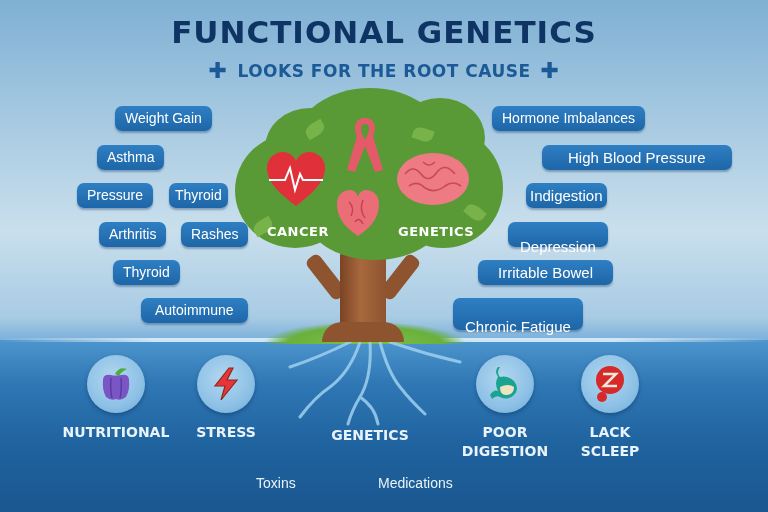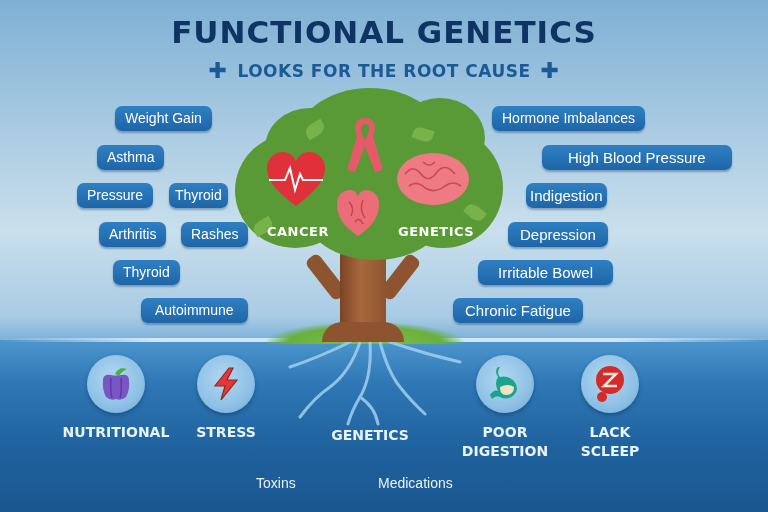--- a/index.html
+++ b/index.html
@@ -100,23 +100,23 @@
 <div class="pill" style="left:77px; top:183px;">Pressure</div>
 <div class="pill" style="left:169px; top:183px; padding:0 6px;">Thyroid</div>
 <div class="pill" style="left:99px; top:222px;">Arthritis</div>
 <div class="pill" style="left:181px; top:222px;">Rashes</div>
 <div class="pill" style="left:113px; top:260px;">Thyroid</div>
 <div class="pill" style="left:141px; top:298px; padding:0 14px;">Autoimmune</div>
 
 <div class="pill" style="left:492px; top:106px;">Hormone Imbalances</div>
 <div class="pill" style="left:510px; top:145px; padding:0 26px; font-size:15px;margin-left:32px;">High Blood Pressure</div>
 <div class="pill" style="left:526px; top:183px; padding:0 4px; font-size:15px;">Indigestion</div>
-<div class="pill" style="left:508px; top:222px; padding:0 12px; font-size:15px;">Depression</div>
+<div class="pill" style="left:508px; top:222px; padding:12px 12px; font-size:15px;">Depression</div>
 <div class="pill" style="left:478px; top:260px; padding:0 20px; font-size:15px;">Irritable Bowel</div>
-<div class="pill" style="left:453px; top:298px; padding:0 12px; font-size:15px;">Chronic Fatigue</div>
+<div class="pill" style="left:453px; top:298px; padding:16px 12px; font-size:15px;">Chronic Fatigue</div>
 
 <div class="ground"></div>
 <div class="branch-l"></div>
 <div class="branch-r"></div>
 <div class="trunk"></div>
 <div class="trunk-base"></div>
 
 <div class="canopy">
   <div class="blob" style="left:60px; top:0; width:150px; height:110px;"></div>
   <div class="blob" style="left:0; top:45px; width:120px; height:115px;"></div>

